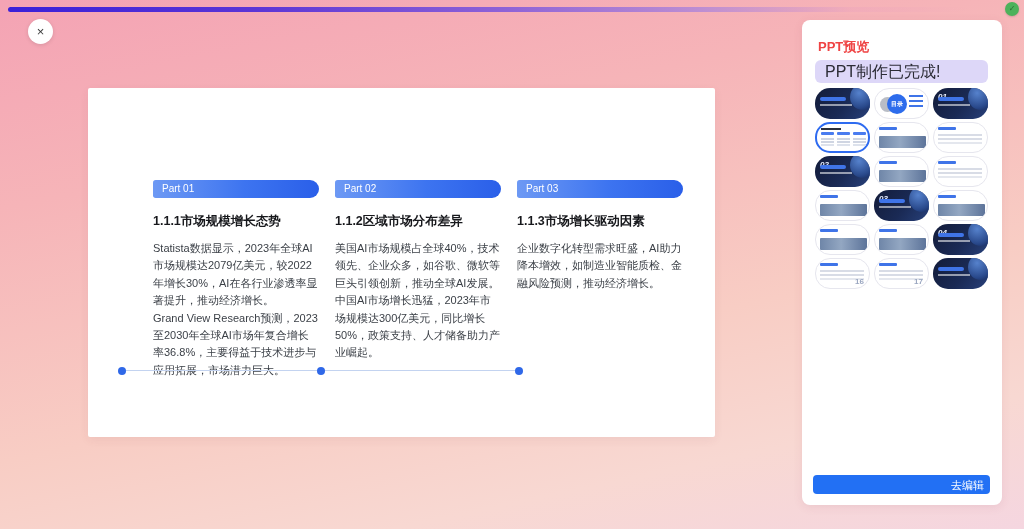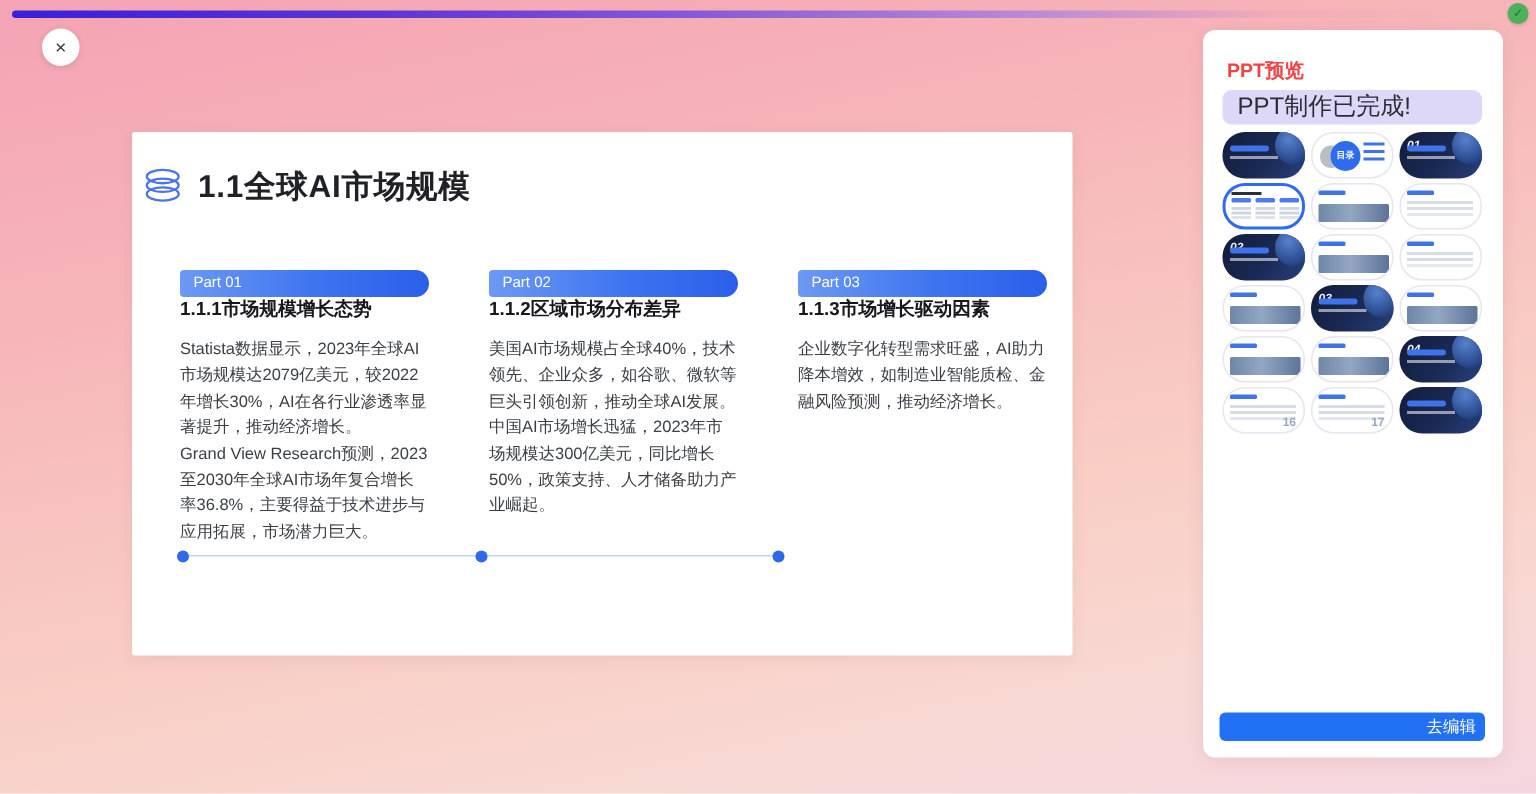--- a/index.html
+++ b/index.html
@@ -28,28 +28,28 @@
 
   
   .slide-card{
     position:absolute;left:88px;top:88px;width:627px;height:349px;background:#ffffff;
     border-radius:2px;box-shadow:0 3px 10px rgba(120,50,70,.07);
   }
   .slide-header{position:absolute;left:7px;top:22px;display:flex;align-items:center;}
   .db-icon{width:27px;height:28px;margin-right:10px;}
   .slide-title{font-size:21px;font-weight:bold;color:#1f2126;letter-spacing:.5px;}
 
-  .columns{position:absolute;left:32px;top:92px;width:563px;display:flex;gap:40px;}
+  .columns{position:absolute;left:32px;top:92px;width:563px;display:flex;gap:16px;justify-content:flex-end;}
   .col{width:166px;flex:0 0 166px;}
   .part-banner{
     height:18px;border-radius:3px 10px 10px 3px;
     background:linear-gradient(90deg,#6d99f4 0%,#3d74f0 55%,#2a5fe9 100%);
     color:#ffffff;font-size:10px;line-height:18px;padding-left:9px;box-sizing:border-box;
   }
-  .col-heading{font-size:12.5px;font-weight:bold;color:#17181c;}
+  .col-heading{margin-top:15px;font-size:12.5px;font-weight:bold;color:#17181c;}
   .col-body{margin-top:10px;font-size:11px;line-height:1.58;color:#3a3f46;}
   .col-body p{margin:0;}
 
   .timeline{position:absolute;left:34px;top:279px;width:397px;height:8px;}
   .timeline .line{position:absolute;left:0;right:0;top:3px;height:1px;background:#c3d3f0;}
   .timeline .dot{position:absolute;top:0;width:8px;height:8px;border-radius:50%;background:#2f68e8;}
   .timeline .d1{left:-4px;} .timeline .d2{left:195px;} .timeline .d3{left:393px;}
 
   
   .sidebar{
@@ -111,28 +111,20 @@
 
 <div class="stage">
 
   <div class="progress-bar"></div>
   <div class="status-dot">✓</div>
   <div class="close-btn">
     <span>×</span>
   </div>
 
   <div class="slide-card">
-    <div class="slide-header">
-      <svg class="db-icon" viewBox="0 0 28 28">
-        <ellipse cx="14" cy="7.5" rx="11" ry="4.6" fill="none" stroke="#4a74e8" stroke-width="1.6"></ellipse>
-        <ellipse cx="14" cy="13.5" rx="11" ry="4.6" fill="none" stroke="#4a74e8" stroke-width="1.6"></ellipse>
-        <ellipse cx="14" cy="19.5" rx="11" ry="4.6" fill="none" stroke="#4a74e8" stroke-width="1.6"></ellipse>
-      </svg>
-      <span class="slide-title">1.1全球AI市场规模</span>
-    </div>
 
     <div class="columns">
       <div class="col">
         <div class="part-banner">Part 01</div>
         <div class="col-heading">1.1.1市场规模增长态势</div>
         <div class="col-body">
           <p>Statista数据显示，2023年全球AI市场规模达2079亿美元，较2022年增长30%，AI在各行业渗透率显著提升，推动经济增长。</p>
           <p>Grand View Research预测，2023至2030年全球AI市场年复合增长率36.8%，主要得益于技术进步与应用拓展，市场潜力巨大。</p>
         </div>
       </div>

